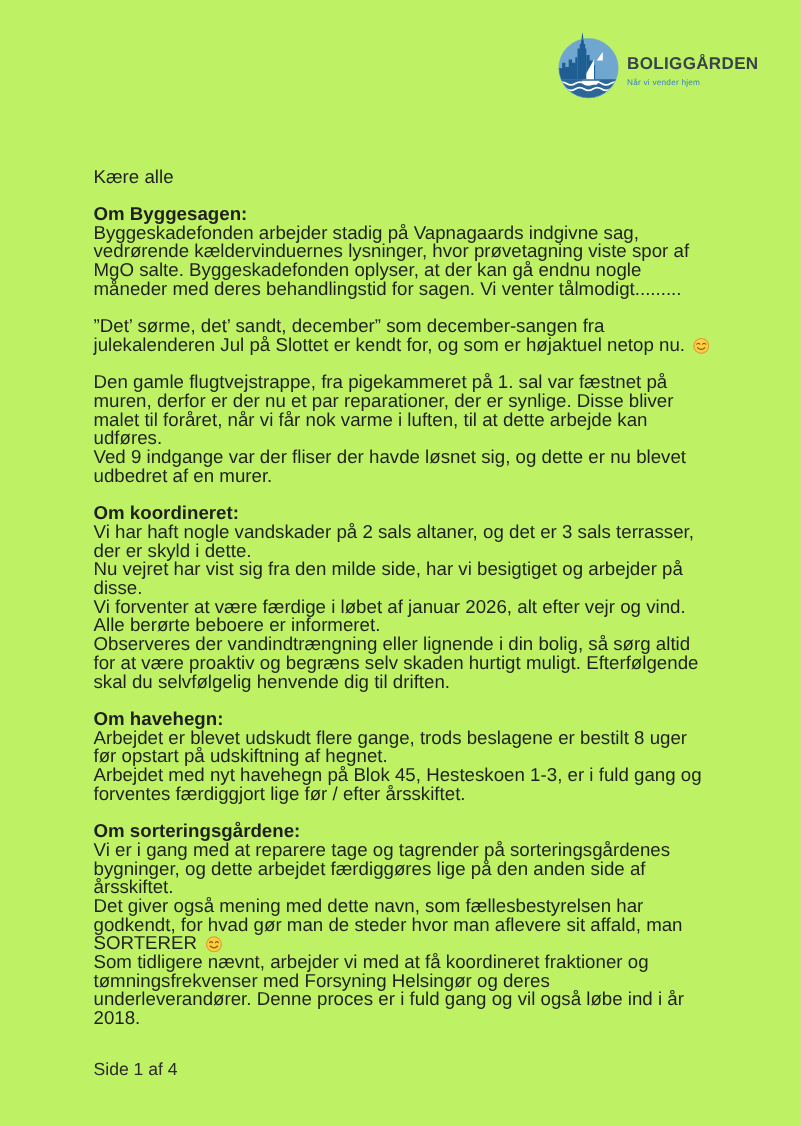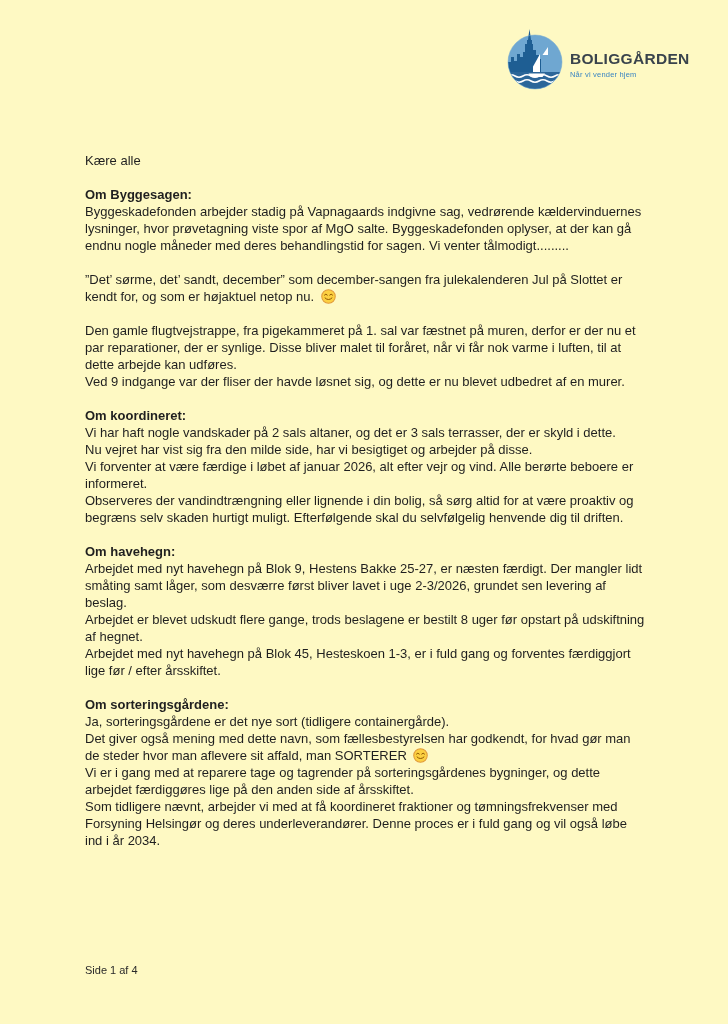--- a/index.html
+++ b/index.html
@@ -1,21 +1,21 @@
 <!DOCTYPE html>
 <html lang="da"><head>
 <meta charset="utf-8">
 <style>
   html, body { margin: 0; padding: 0; background: #e9e9e9; }
   .page {
     position: relative;
     width: 728px;
     height: 1024px;
     margin: 0 auto;
-    background: #fef9c3;
+    background: #bef264;
     font-family: "Liberation Sans", "DejaVu Sans", sans-serif;
     color: #1f1f1f;
     overflow: hidden;
   }
 
   
   .logo {
     position: absolute;
     top: 28px;
     left: 507px;
@@ -39,39 +39,39 @@
     margin-top: 2px;
     letter-spacing: 0.2px;
   }
 
   
   .content {
     position: absolute;
     left: 85px;
     top: 152px;
     width: 562px;
-    font-size: 13px;
+    font-size: 17px;
     line-height: 17px;
     hyphens: manual;
   }
   .section { margin: 0 0 17px 0; }
   .heading { font-weight: 700; }
   .para { margin: 0; }
   .emoji {
     display: inline-block;
     vertical-align: -3px;
     margin-left: 3px;
   }
 
   
   .footer {
     position: absolute;
     left: 85px;
     top: 964px;
-    font-size: 11px;
+    font-size: 16px;
     color: #2a2a2a;
   }
 </style>
 </head>
 <body>
 
 <div class="page">
 
   <div class="logo">
     <svg class="logo-icon" width="56" height="62" viewBox="0 0 56 62" aria-hidden="true">
@@ -130,34 +130,32 @@
       </div>
       <div class="section">
         <div class="heading">Om koordineret:</div>
         <div class="para"><span>Vi har haft nogle vandskader på 2 sals altaner, og det er 3 sals terrasser, der er skyld i dette.</span></div>
         <div class="para"><span>Nu vejret har vist sig fra den milde side, har vi besigtiget og arbejder på disse.</span></div>
         <div class="para"><span>Vi forventer at være færdige i løbet af januar 2026, alt efter vejr og vind. Alle berørte beboere er in­formeret.</span></div>
         <div class="para"><span>Observeres der vandindtrængning eller lignende i din bolig, så sørg altid for at være proaktiv og be­græns selv skaden hurtigt muligt. Efterfølgende skal du selvfølgelig henvende dig til driften.</span></div>
       </div>
       <div class="section">
         <div class="heading">Om havehegn:</div>
-        <div class="para"><span>Arbejdet med nyt havehegn på Blok 9, Hestens Bakke 25-27, er næsten færdigt. Der mangler lidt småting samt låger, som desværre først bliver lavet i uge 2-3/2026, grundet sen levering af beslag.</span></div>
         <div class="para"><span>Arbejdet er blevet udskudt flere gange, trods beslagene er bestilt 8 uger før opstart på udskiftning af hegnet.</span></div>
         <div class="para"><span>Arbejdet med nyt havehegn på Blok 45, Hesteskoen 1-3, er i fuld gang og forventes færdiggjort lige før / efter årsskiftet.</span></div>
       </div>
       <div class="section">
         <div class="heading">Om sorteringsgårdene:</div>
-        <div class="para"><span>Ja, sorteringsgårdene er det nye sort (tidligere containergårde).</span></div>
+        <div class="para"><span>Vi er i gang med at reparere tage og tagrender på sorteringsgårdenes bygninger, og dette arbejdet færdiggøres lige på den anden side af årsskiftet.</span></div>
         <div class="para"><span>Det giver også mening med dette navn, som fællesbestyrelsen har godkendt, for hvad gør man de steder hvor man aflevere sit affald, man SORTERER</span>
   <svg class="emoji" width="15" height="15" viewBox="0 0 20 20" aria-hidden="true">
     <circle cx="10" cy="10" r="9" fill="#fcd041" stroke="#e19b3c" stroke-width="1.4"></circle>
     <path d="M4.6 8 Q6.5 5.4 8.4 8" fill="none" stroke="#8a5300" stroke-width="1.3" stroke-linecap="round"></path>
     <path d="M11.6 8 Q13.5 5.4 15.4 8" fill="none" stroke="#8a5300" stroke-width="1.3" stroke-linecap="round"></path>
     <path d="M5.4 12 Q10 16.4 14.6 12" fill="none" stroke="#8a5300" stroke-width="1.3" stroke-linecap="round"></path>
   </svg>
 </div>
-        <div class="para"><span>Vi er i gang med at reparere tage og tagrender på sorteringsgårdenes bygninger, og dette arbejdet færdiggøres lige på den anden side af årsskiftet.</span></div>
-        <div class="para"><span>Som tidligere nævnt, arbejder vi med at få koordineret fraktioner og tømningsfrekvenser med Forsy­ning Helsingør og deres underleverandører. Denne proces er i fuld gang og vil også løbe ind i år 2034.</span></div>
+        <div class="para"><span>Som tidligere nævnt, arbejder vi med at få koordineret fraktioner og tømningsfrekvenser med Forsy­ning Helsingør og deres underleverandører. Denne proces er i fuld gang og vil også løbe ind i år 2018.</span></div>
       </div>
     </div>
 
   <div class="footer">Side 1 af 4</div>
 </div>
 
 </body></html>

